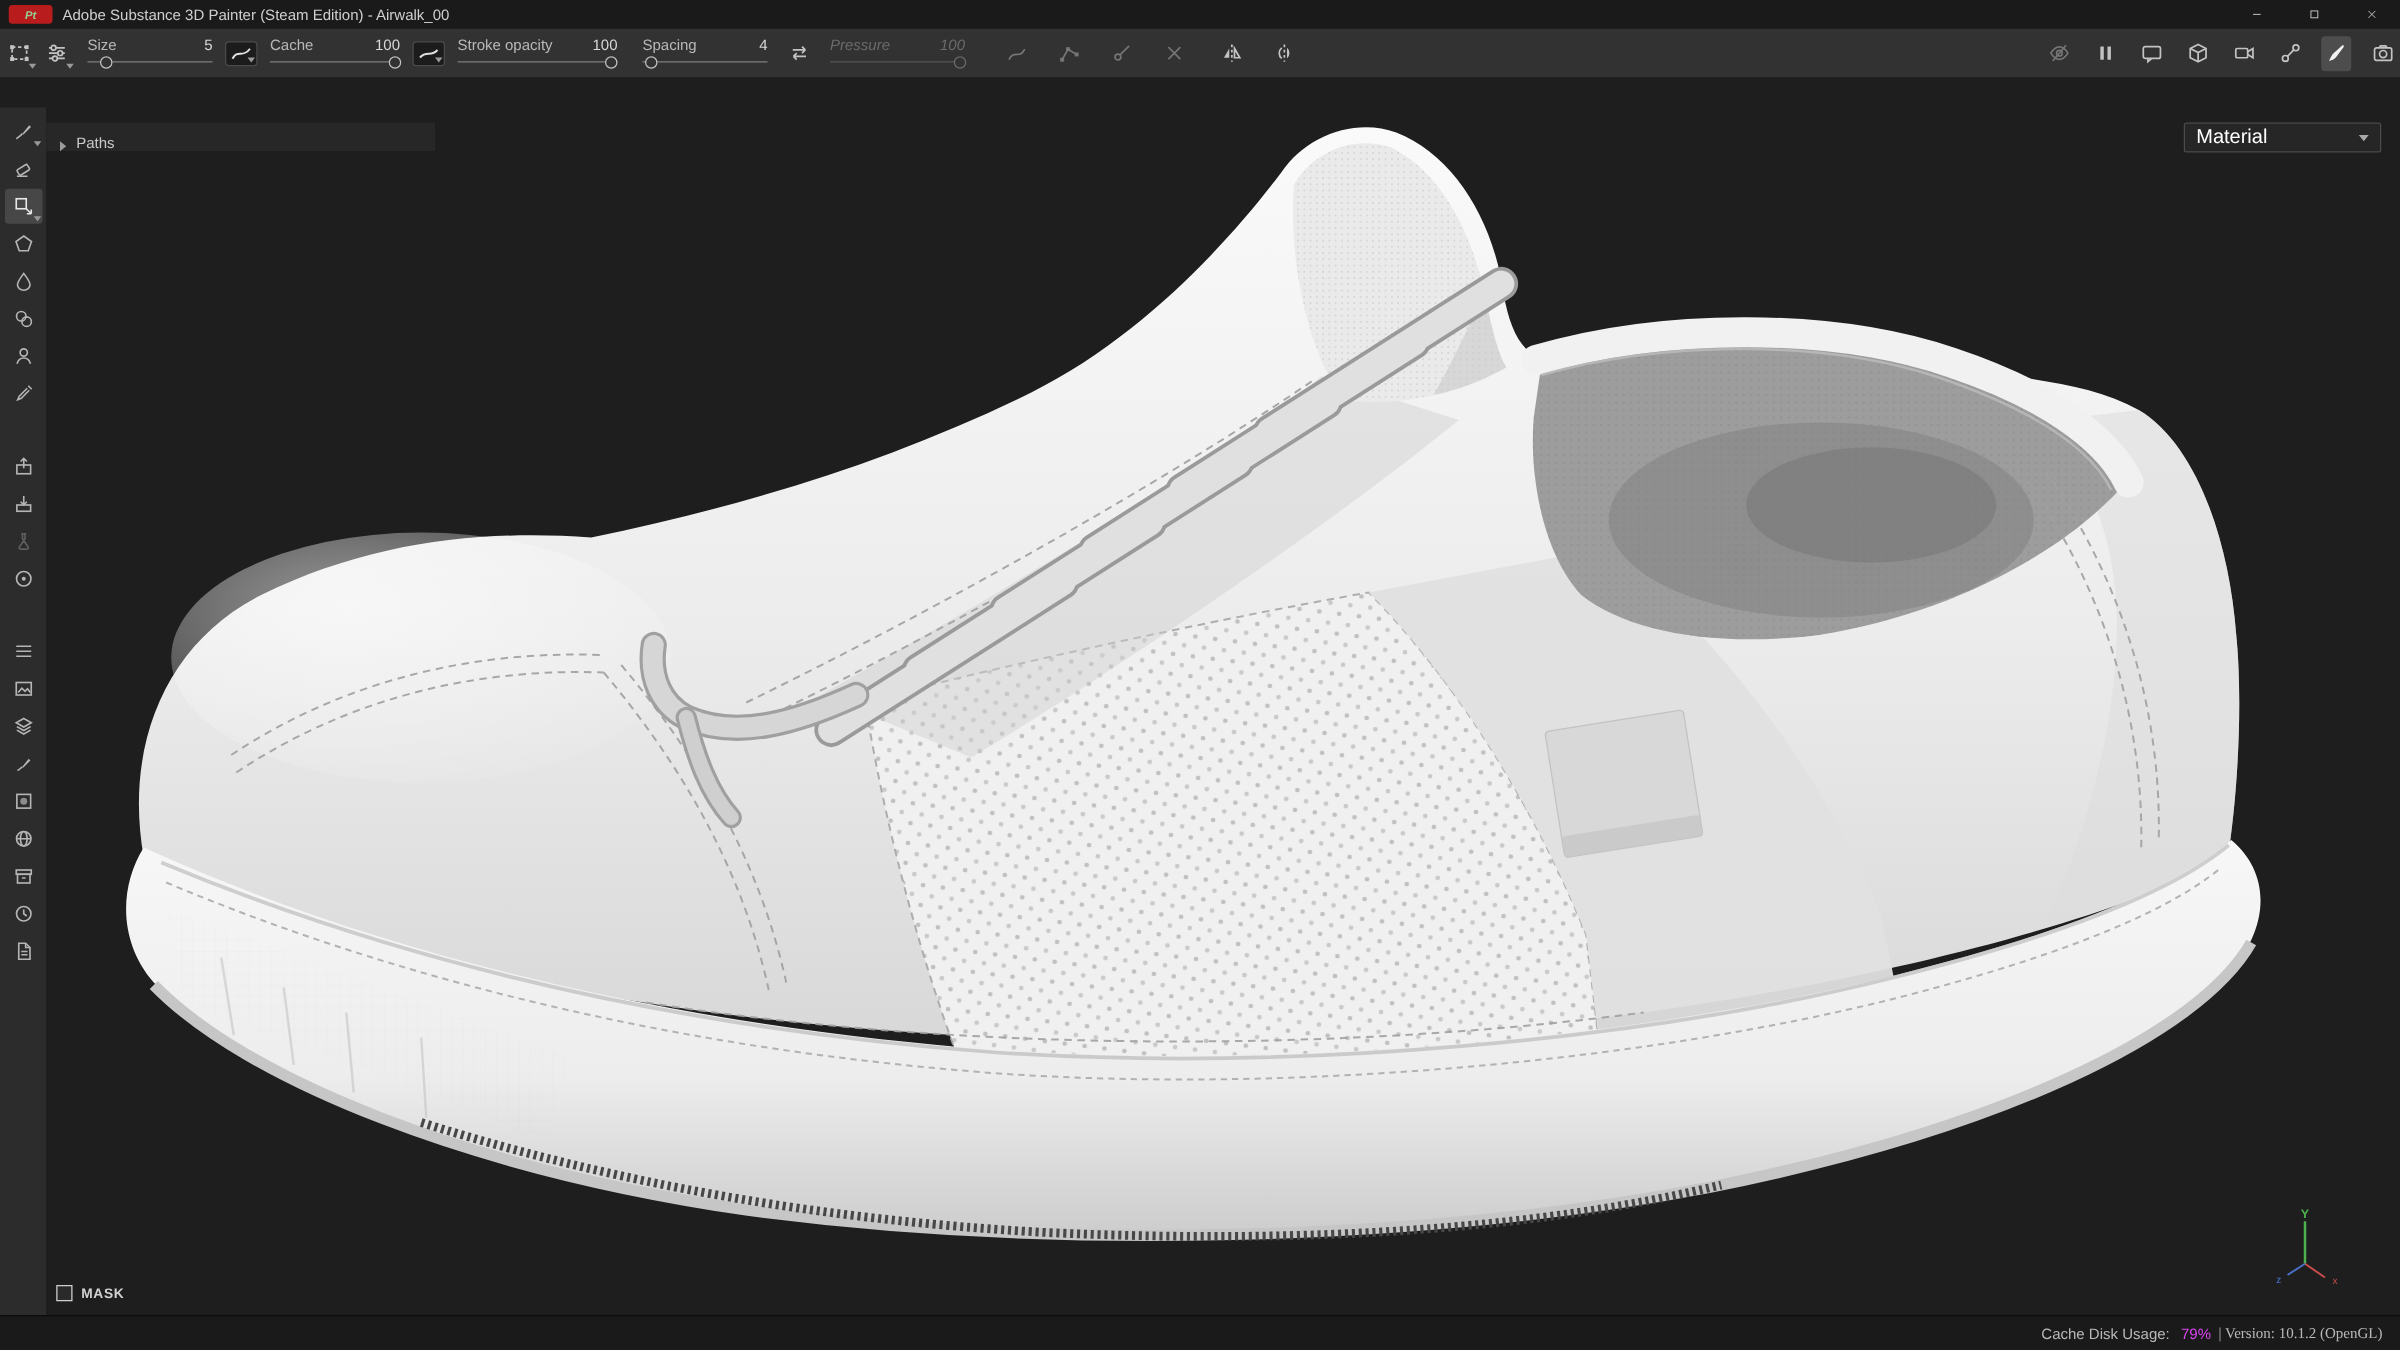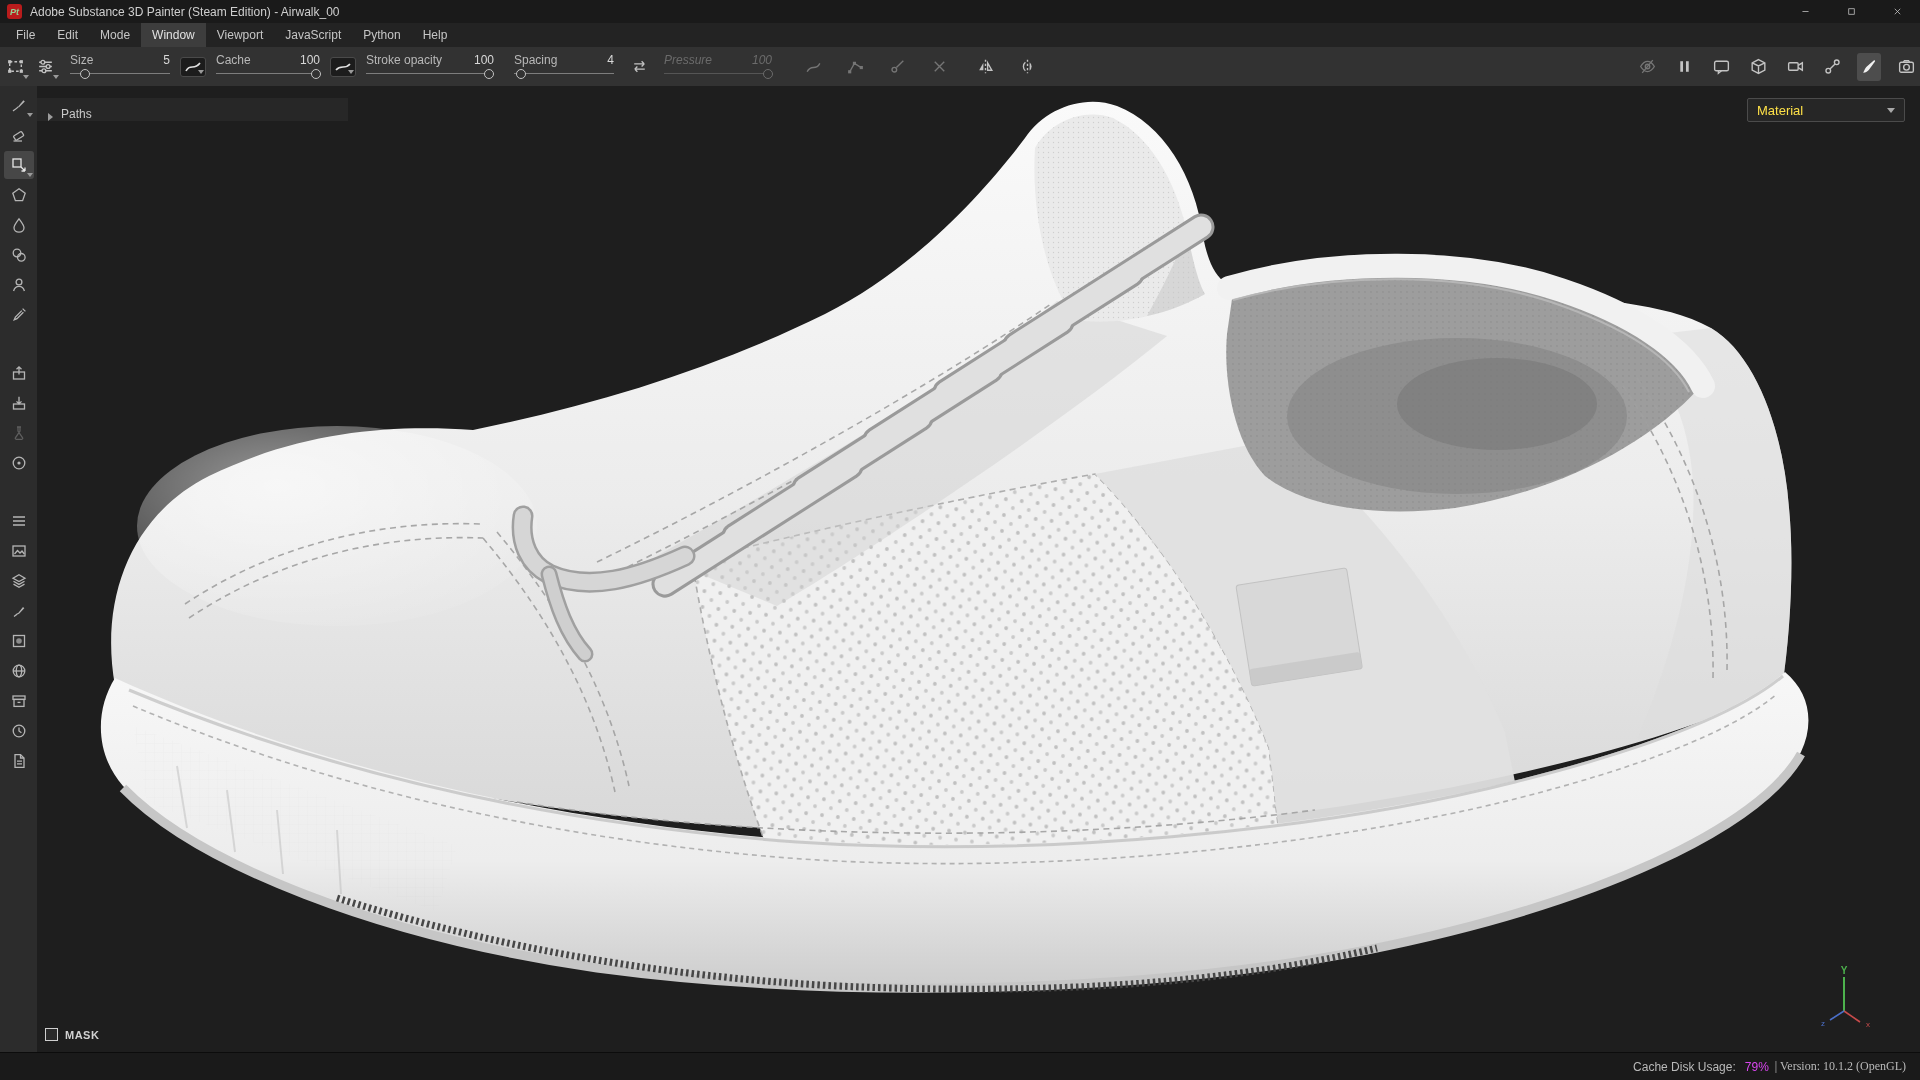--- a/index.html
+++ b/index.html
@@ -1,21 +1,21 @@
 <!DOCTYPE html>
 <html><head>
 <meta charset="utf-8">
 <style>
   html,body{margin:0;padding:0;background:#000;}
   .app{position:relative;width:1920px;height:1080px;background:#1e1e1e;overflow:hidden;
        font-family:"Liberation Sans","DejaVu Sans",sans-serif;color:#c8c8c8;-webkit-font-smoothing:antialiased;}
 
   
   .titlebar{height:23px;background:#1a1a1a;display:flex;align-items:center;}
-  .app-icon{width:15px;height:15px;margin:0 8px 0 7px;background:#b91c1c;color:#93d193;font-size:9px;
+  .app-icon{width:35px;height:15px;margin:0 8px 0 7px;background:#b91c1c;color:#93d193;font-size:9px;
             font-weight:bold;display:flex;align-items:center;justify-content:center;border-radius:3px;font-style:italic;}
   .titlebar .title{font-size:12px;color:#cfcfcf;}
   .win-controls{margin-left:auto;display:flex;height:100%;}
   .win-btn{width:46px;height:100%;display:flex;align-items:center;justify-content:center;background:none;border:none;padding:0;}
   .win-btn svg{width:11px;height:11px;stroke:#cfcfcf;stroke-width:1.2;fill:none;}
 
   
   .menubar{height:24px;background:#232323;display:flex;align-items:stretch;padding-left:5px;}
   .menu-item{display:flex;align-items:center;padding:0 11px;font-size:12px;color:#c6c6c6;cursor:default;}
   .menu-item.active{background:#3d3d3d;color:#e2e2e2;}
@@ -60,21 +60,21 @@
   .viewport{position:relative;flex:1;background:#1e1e1e;overflow:hidden;}
   .shoe-svg{position:absolute;inset:0;width:100%;height:100%;}
 
   .paths-bar{position:absolute;top:12px;left:0;width:300px;height:23px;background:#272727;display:flex;
              align-items:flex-end;padding-left:11px;gap:8px;font-size:12px;color:#c9c9c9;}
   .paths-chevron{width:0;height:0;border-top:4px solid transparent;border-bottom:4px solid transparent;
                  border-left:5px solid #9c9c9c;}
 
   .material-dd{position:absolute;top:12px;right:15px;width:158px;height:24px;background:#262626;
                border:1px solid #4b4b4b;border-radius:2px;display:flex;align-items:center;justify-content:space-between;
-               padding:0 9px;font-size:13px;color:#fde047;box-sizing:border-box;}
+               padding:0 9px;font-size:16px;color:#ffffff;box-sizing:border-box;}
   .dd-caret{width:0;height:0;border-left:4px solid transparent;border-right:4px solid transparent;
             border-top:5px solid #a8a8a8;}
 
   .mask-badge{position:absolute;left:8px;bottom:12px;display:flex;align-items:center;gap:7px;font-size:11px;
               font-weight:bold;letter-spacing:.5px;color:#d2d2d2;}
   .mask-sq{width:11px;height:11px;border:1.5px solid #cfcfcf;background:#2a2a2a;}
 
   .gizmo{position:absolute;right:40px;bottom:16px;width:72px;height:72px;}
 
   
@@ -105,30 +105,20 @@
           </svg>
       </button>
       <button class="win-btn">
         <svg viewBox="0 0 18 18">
             <path d="M4.5 4.5 L13.5 13.5 M13.5 4.5 L4.5 13.5"></path>
           </svg>
       </button>
     </div>
   </header>
 
-  <nav class="menubar">
-    <span class="menu-item">File</span>
-    <span class="menu-item">Edit</span>
-    <span class="menu-item">Mode</span>
-    <span class="menu-item active">Window</span>
-    <span class="menu-item">Viewport</span>
-    <span class="menu-item">JavaScript</span>
-    <span class="menu-item">Python</span>
-    <span class="menu-item">Help</span>
-  </nav>
 
   <div class="toolbar">
 
     <button class="tb-btn">
       <svg viewBox="0 0 18 18">
         <rect x="3.5" y="4.5" width="11" height="9" stroke-dasharray="2.5 2"></rect>
         <rect x="2" y="3" width="3" height="3" fill="currentColor" stroke="none"></rect>
         <rect x="13" y="3" width="3" height="3" fill="currentColor" stroke="none"></rect>
         <rect x="2" y="12" width="3" height="3" fill="currentColor" stroke="none"></rect>
         <rect x="13" y="12" width="3" height="3" fill="currentColor" stroke="none"></rect>

